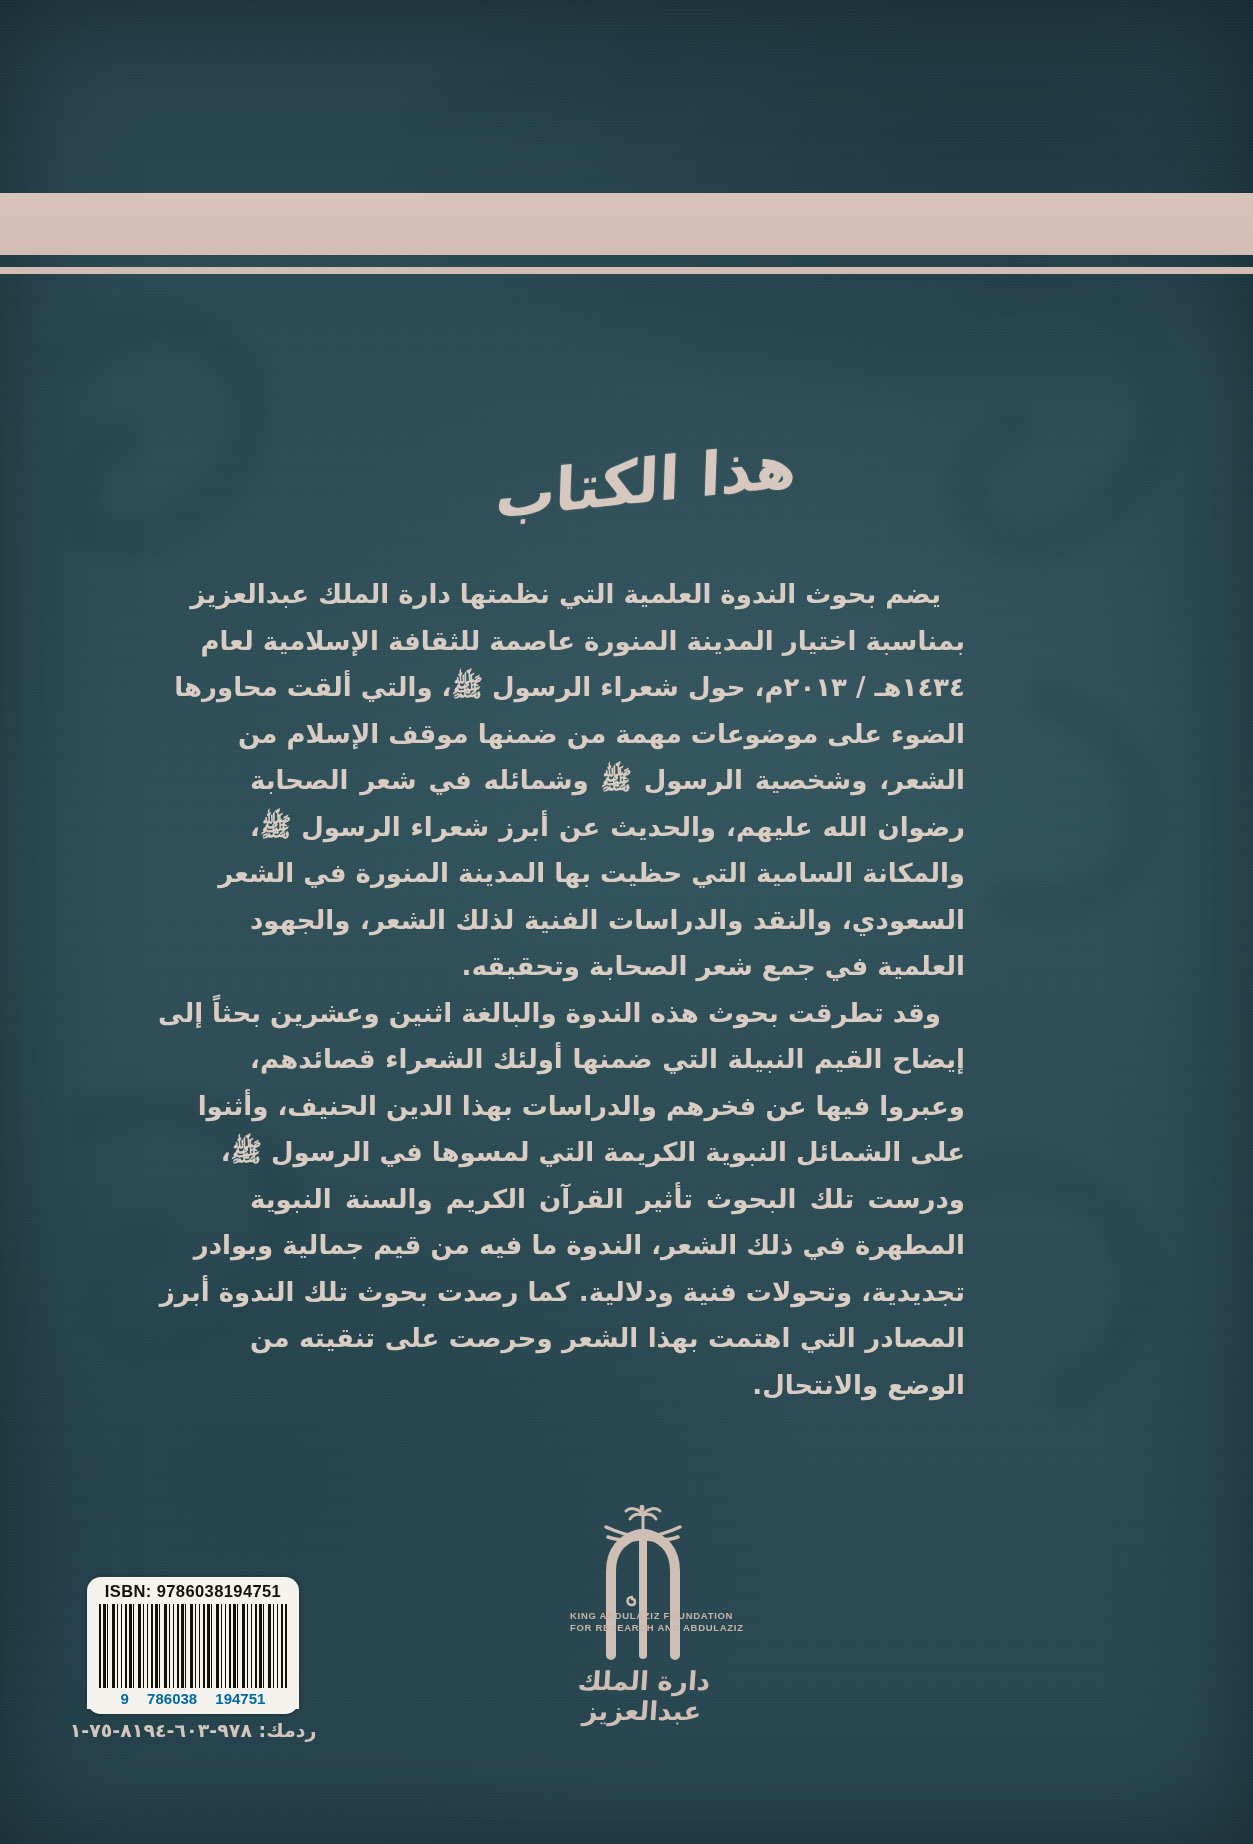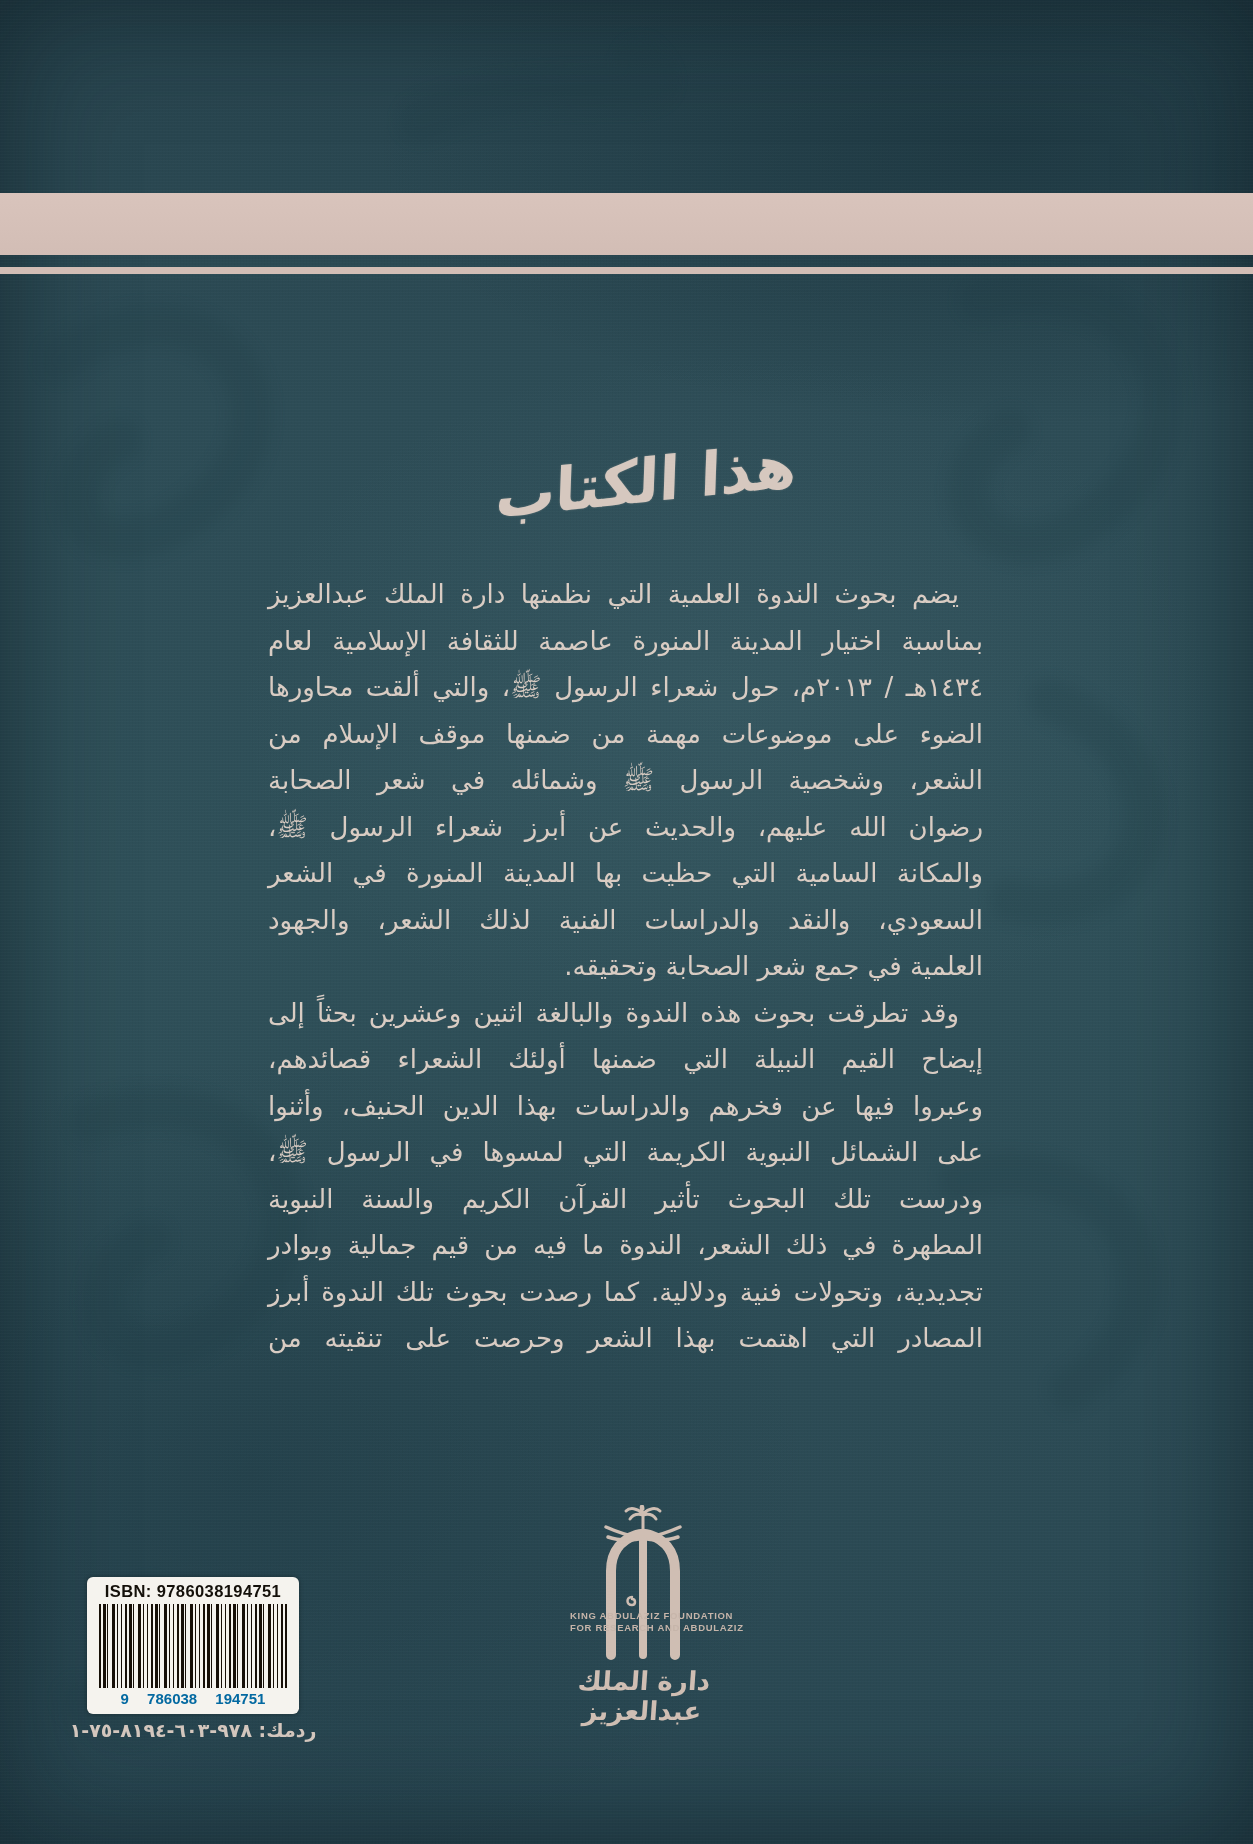--- a/index.html
+++ b/index.html
@@ -21,30 +21,30 @@
     background:linear-gradient(180deg,#d9c4bc,#d2bdb5);}
   .band-thin{position:absolute;left:0;top:267px;width:100%;height:7px;
     background:#d2bdb5;}
   .heading{
     position:absolute;left:460px;top:446px;width:370px;height:130px;
     color:#d6c8bf;font-size:60px;font-weight:bold;text-align:center;
     transform:rotate(-6deg) skewX(-8deg);letter-spacing:2px;direction:rtl;
     text-shadow:0 0 2px rgba(214,200,191,.35);
   }
   .body-text{
-    position:absolute;left:268px;top:571px;width:715px;
-    direction:rtl;color:#d9ccc3;font-size:26px;font-weight:400;
+    position:absolute;left:250px;top:571px;width:715px;
+    direction:rtl;color:#d9ccc3;font-size:26px;font-weight:700;
   }
   .p-line{line-height:46.5px;height:46.5px;white-space:nowrap;
     text-align:justify;text-align-last:justify;overflow:visible;}
   .p-first{padding-right:24px;}
   .p-last{text-align-last:right;}
   .barcode-box{
     position:absolute;left:87px;top:1577px;width:212px;height:137px;
-    background:#f5f3ee;border-radius:6px;box-shadow:0 0 4px rgba(0,0,0,.35);
+    background:#f5f3ee;border-radius:14px;box-shadow:0 0 4px rgba(0,0,0,.35);
     display:flex;flex-direction:column;align-items:stretch;
   }
   .isbn-label{font-family:"Liberation Sans",sans-serif;font-weight:bold;color:#14100a;
     font-size:16.5px;text-align:center;margin-top:5px;letter-spacing:.4px;}
   .bars{height:84px;margin:3px 12px 0 12px;
     background:repeating-linear-gradient(90deg,
       #171008 0 2px, #f5f3ee 2px 4px, #171008 4px 7px, #f5f3ee 7px 8px,
       #171008 8px 9px,  #f5f3ee 9px 13px, #171008 13px 16px, #f5f3ee 16px 18px,
       #171008 18px 19px, #f5f3ee 19px 22px, #171008 22px 23px, #f5f3ee 23px 26px);
   }
@@ -95,20 +95,21 @@
       <div class="p-line">السعودي، والنقد والدراسات الفنية لذلك الشعر، والجهود</div>
       <div class="p-line p-last">العلمية في جمع شعر الصحابة وتحقيقه.</div>
       <div class="p-line p-first">وقد تطرقت بحوث هذه الندوة والبالغة اثنين وعشرين بحثاً إلى</div>
       <div class="p-line">إيضاح القيم النبيلة التي ضمنها أولئك الشعراء قصائدهم،</div>
       <div class="p-line">وعبروا فيها عن فخرهم والدراسات بهذا الدين الحنيف، وأثنوا</div>
       <div class="p-line">على الشمائل النبوية الكريمة التي لمسوها في الرسول ﷺ،</div>
       <div class="p-line">ودرست تلك البحوث تأثير القرآن الكريم والسنة النبوية</div>
       <div class="p-line">المطهرة في ذلك الشعر، الندوة ما فيه من قيم جمالية وبوادر</div>
       <div class="p-line">تجديدية، وتحولات فنية ودلالية. كما رصدت بحوث تلك الندوة أبرز</div>
       <div class="p-line">المصادر التي اهتمت بهذا الشعر وحرصت على تنقيته من</div>
+      <div class="p-line p-last">الوضع والانتحال.</div>
     </div>
 
   <div class="barcode-box">
     <div class="isbn-label">ISBN: 9786038194751</div>
     <div class="bars"></div>
     <div class="barcode-digits">9 786038 194751</div>
   </div>
   <div class="isbn-ar" dir="rtl">
     <span>ردمك:</span>
     <span class="num" dir="ltr">٩٧٨-٦٠٣-٨١٩٤-٧٥-١</span>

